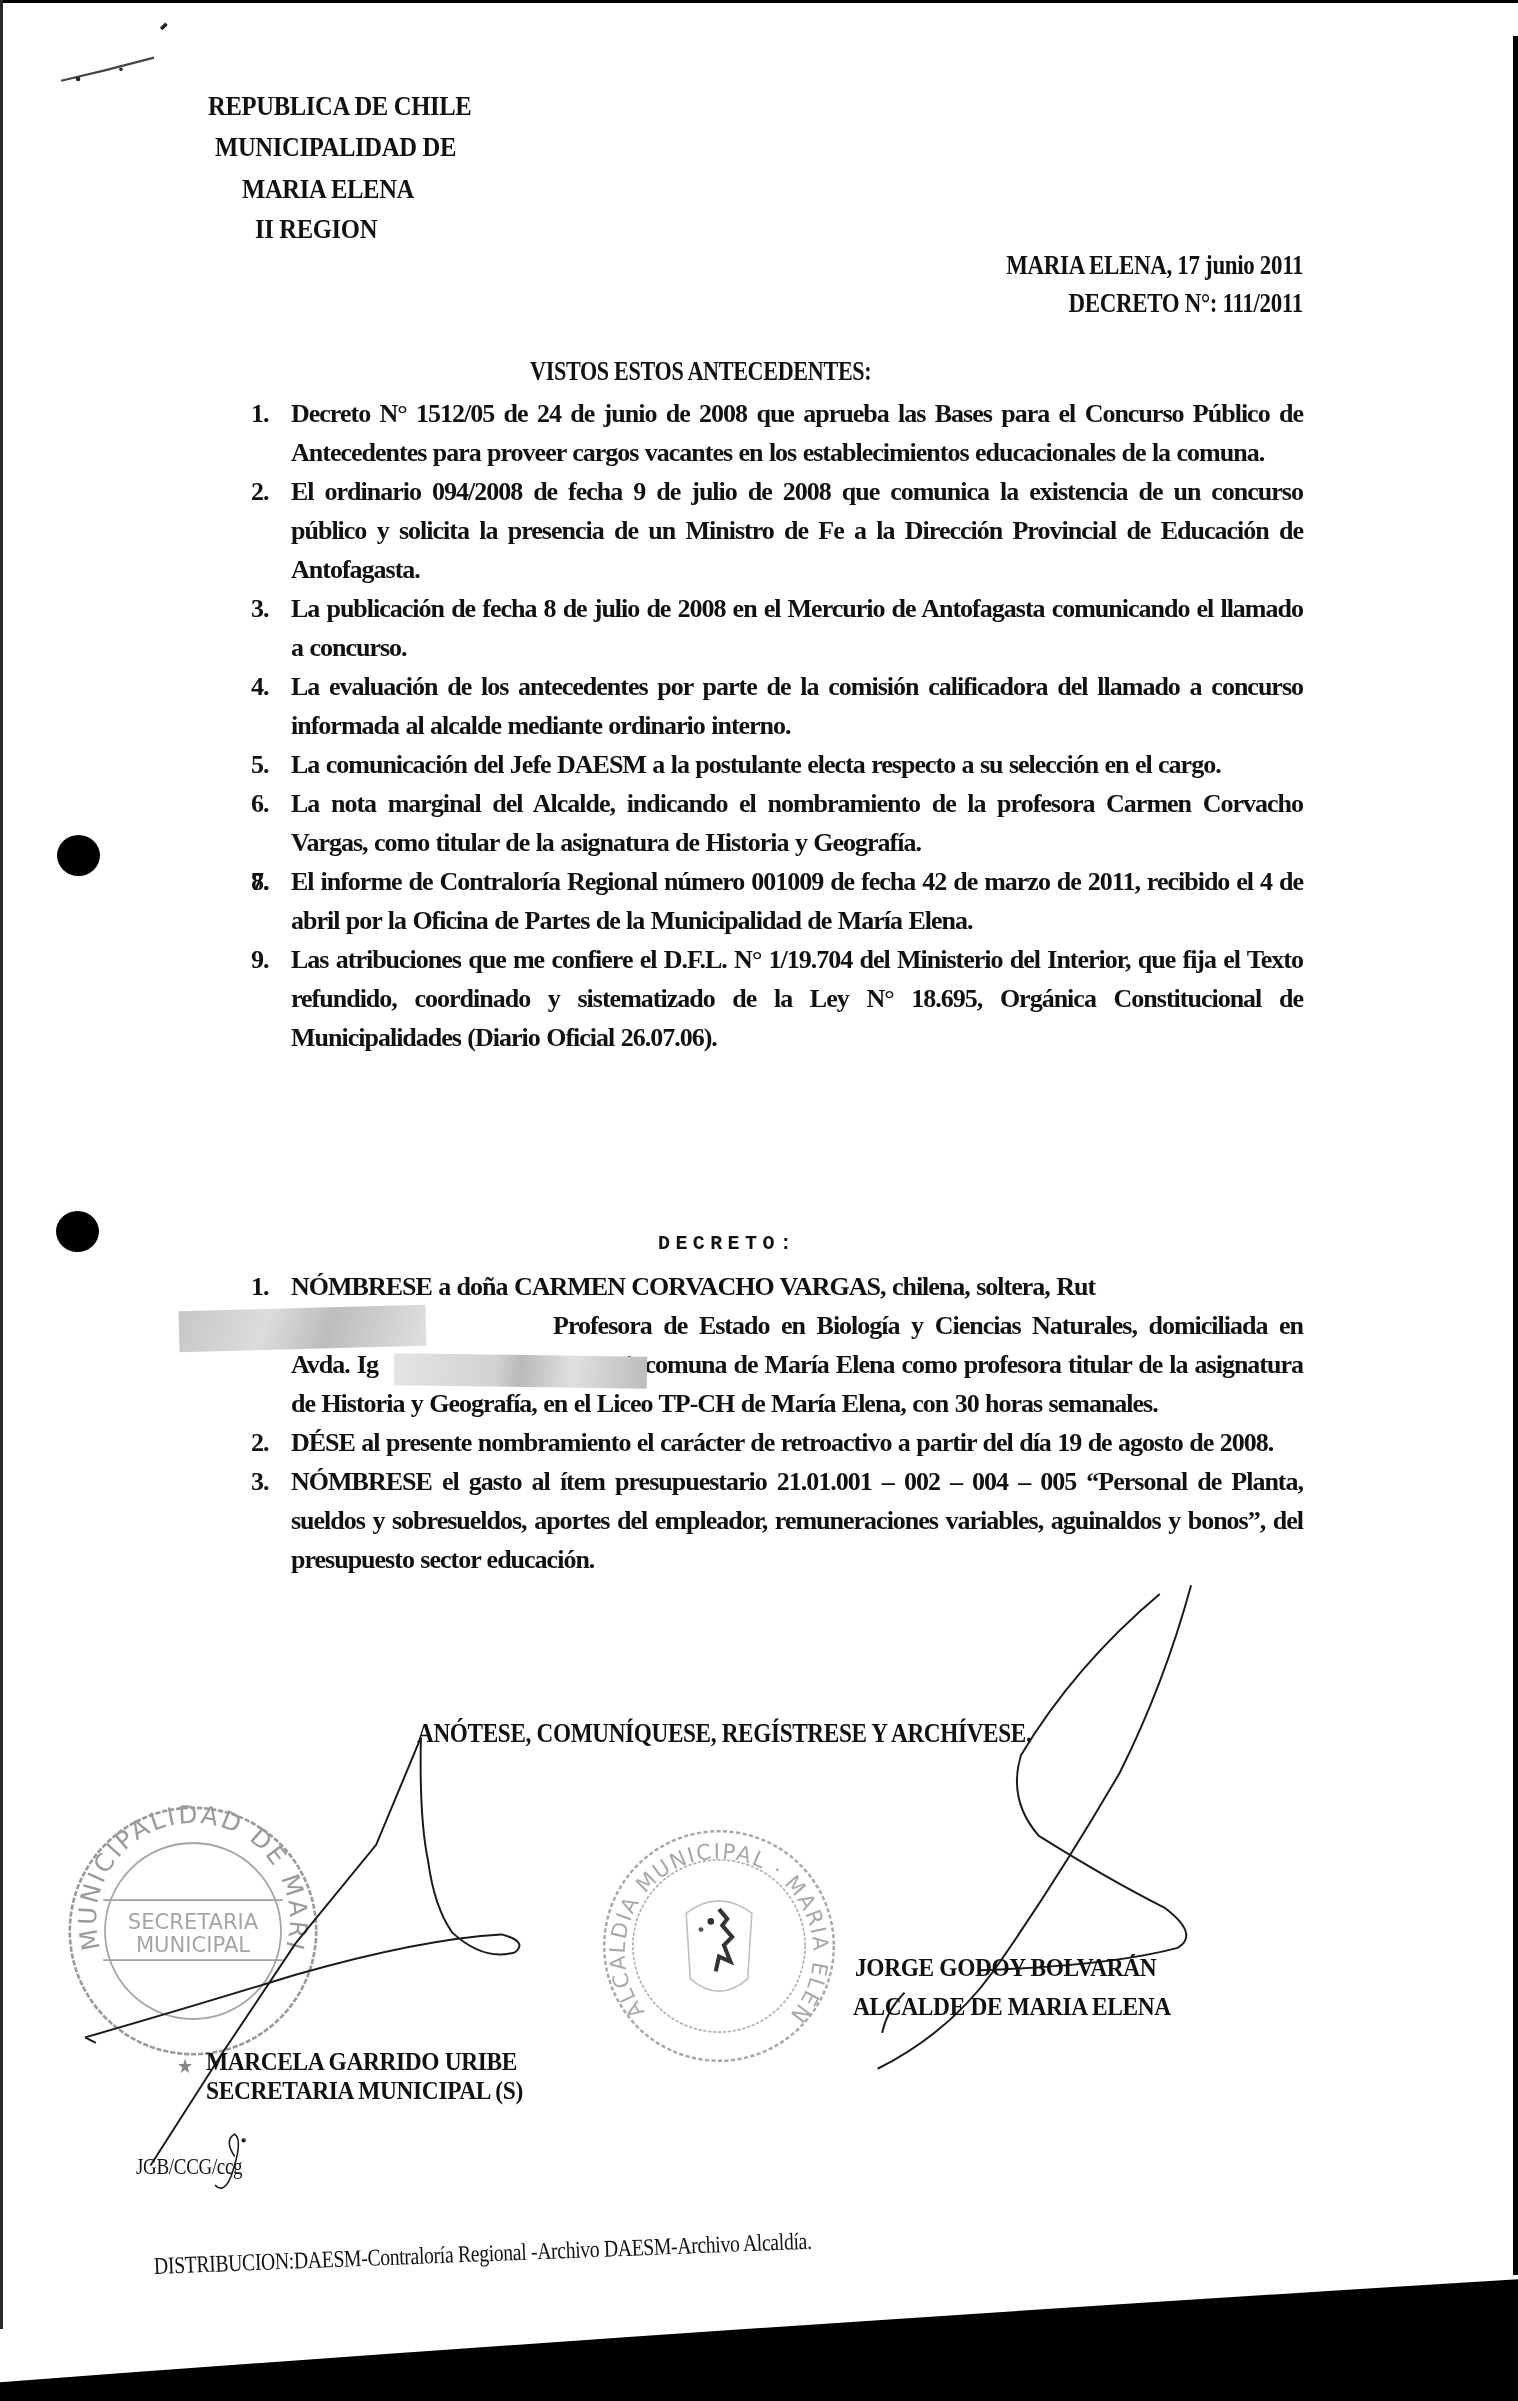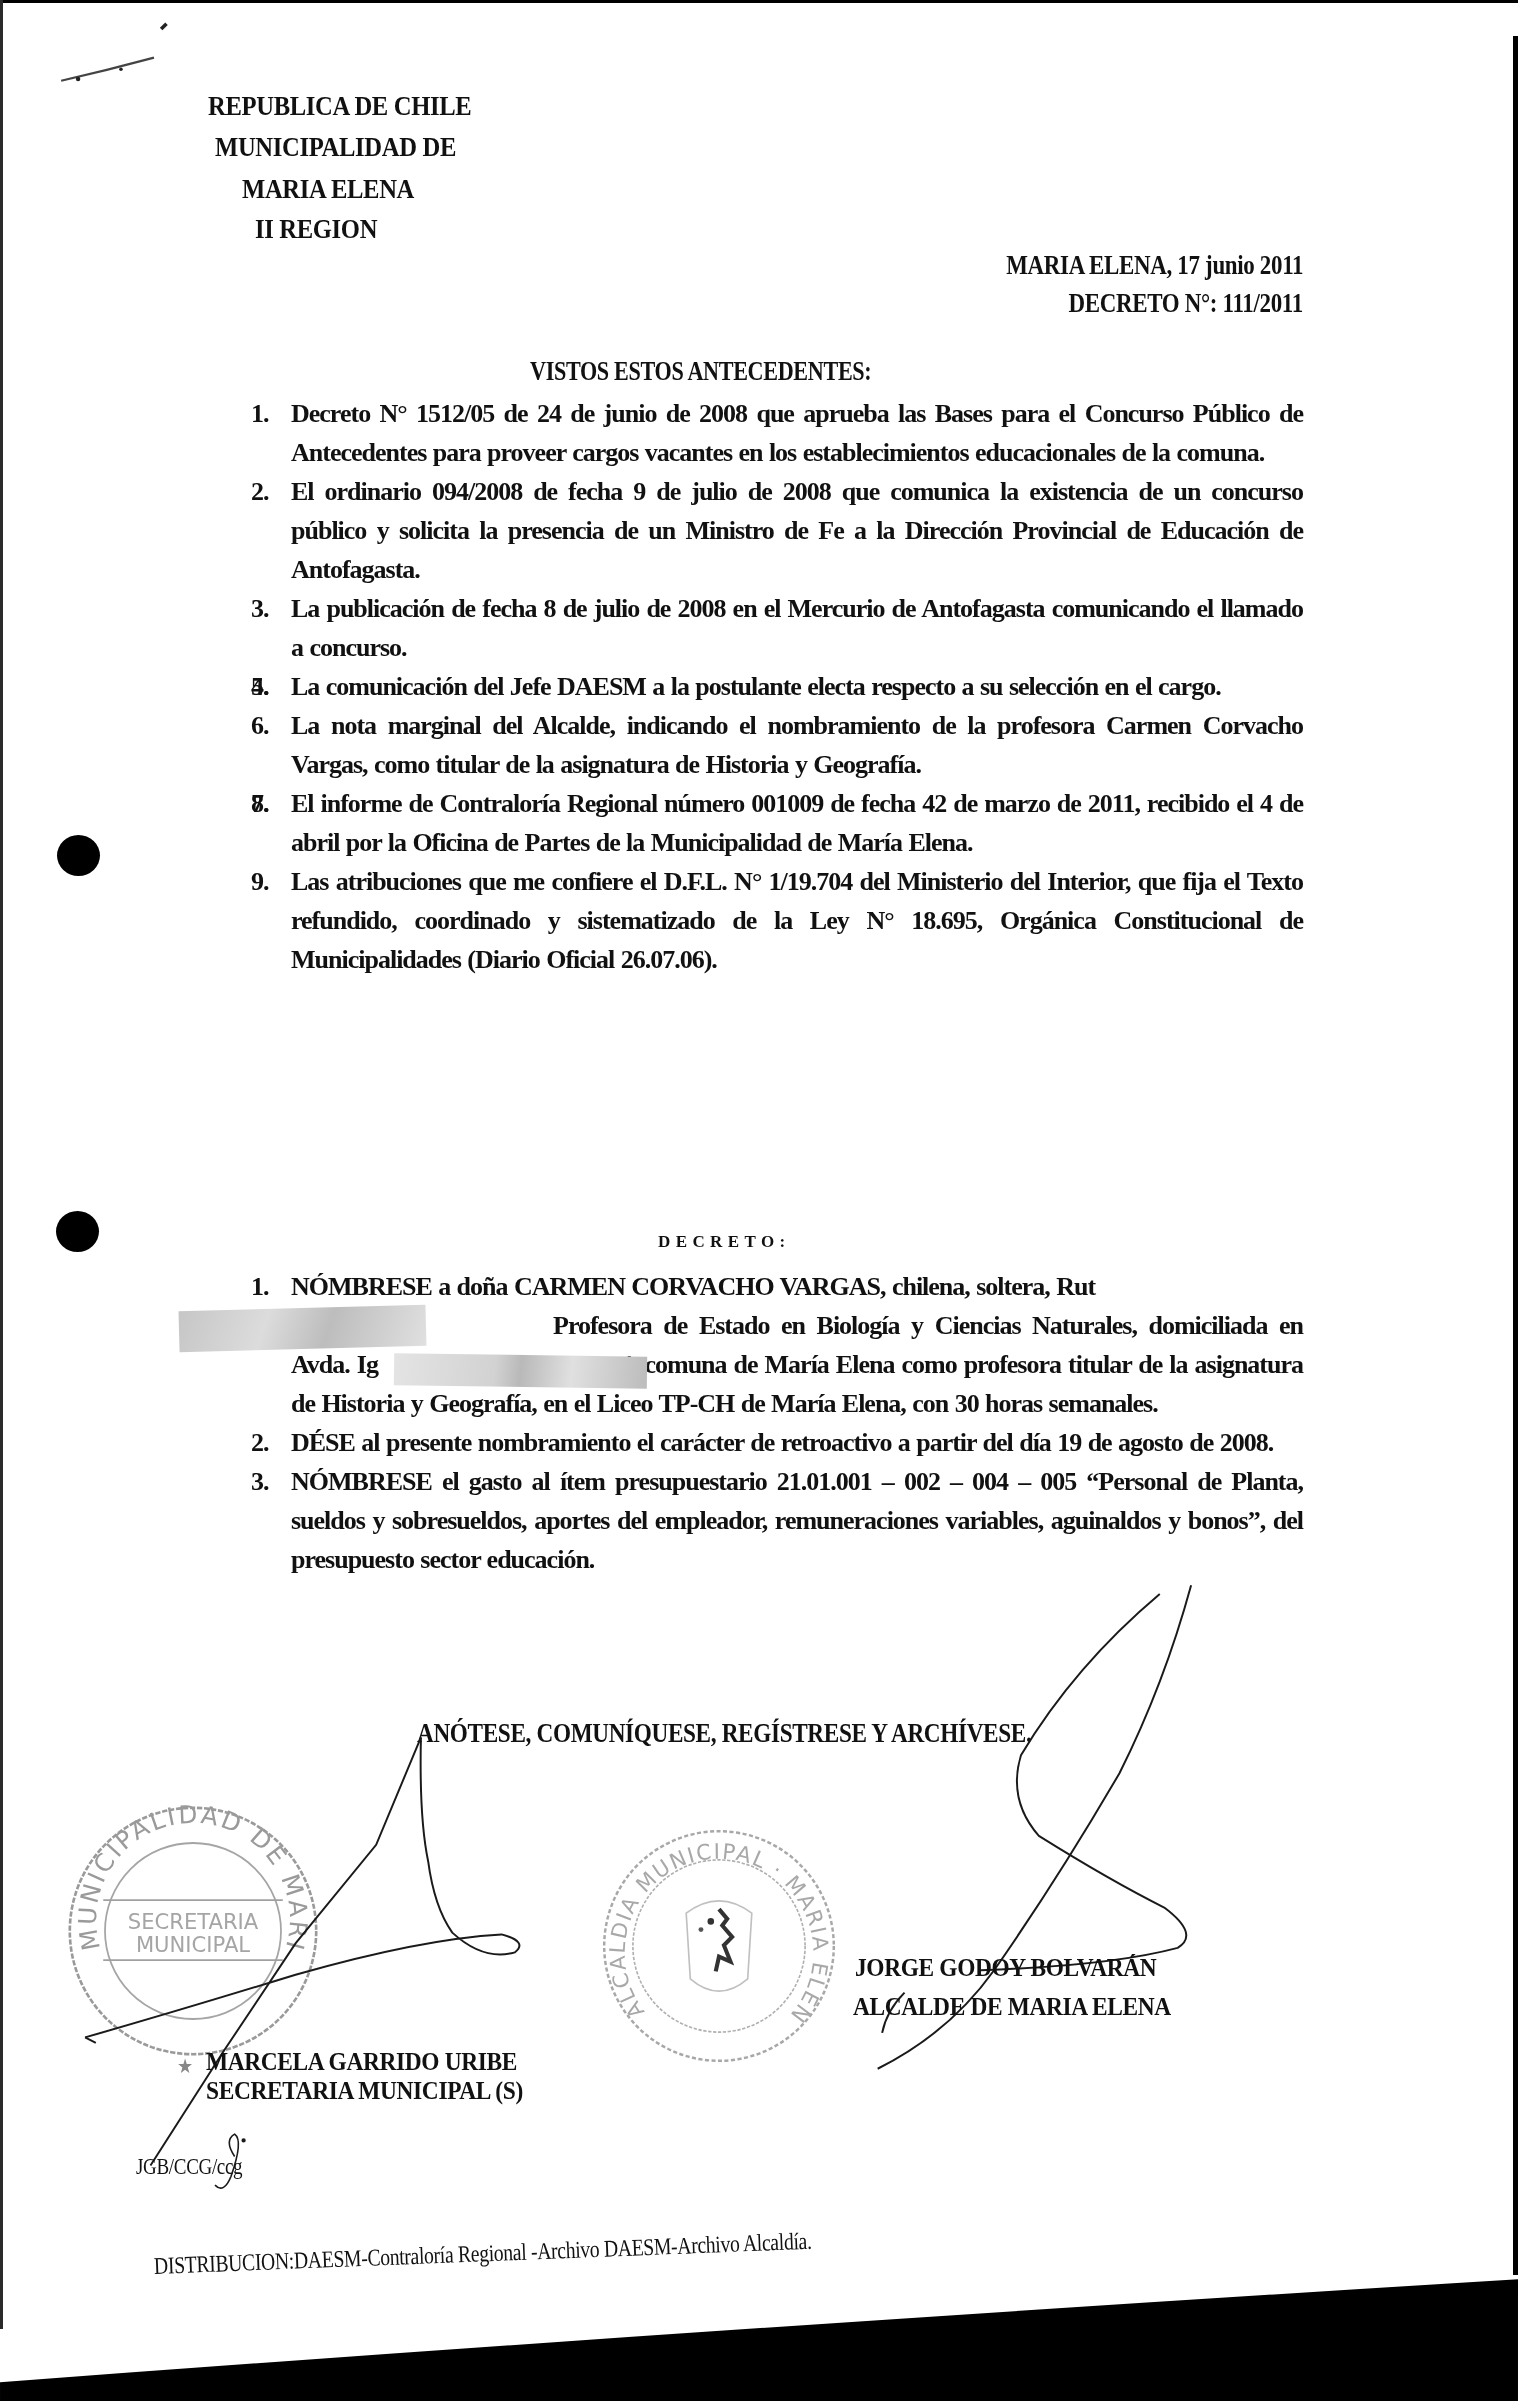--- a/index.html
+++ b/index.html
@@ -14,21 +14,21 @@
   .edge-top { position: absolute; left: 0; top: 0; width: 1518px; height: 2.7px; background: #000; }
   .edge-left { position: absolute; left: 0; top: 0; width: 2.7px; height: 2329px; background: #2a2a2a; }
   .edge-right { position: absolute; right: 0; top: 36px; width: 5.4px; height: 2239px; background: #000; }
 
   .corner-mark { position: absolute; left: 54px; top: 18px; width: 125px; height: 72px; }
 
   .t { position: absolute; white-space: nowrap; font-weight: bold; letter-spacing: -0.4px; }
   .hdr { font-size: 28px; line-height: 32px; transform: scaleX(0.88); transform-origin: left center; }
   .hdr-right { font-size: 28px; line-height: 32px; transform: scaleX(0.82); transform-origin: right center; text-align: right; right: 215px; }
   .section-title { font-size: 27px; transform: scaleX(0.82); transform-origin: left center; }
-  .decreto-title { font-size: 17px; letter-spacing: 5.4px; }
+  .decreto-title { font-size: 20px; letter-spacing: 5.4px; font-family: Liberation Mono, monospace; }
 
   .list { position: absolute; left: 251px; width: 1052px; }
   .item { position: relative; padding-left: 40px; font-size: 26px; line-height: 39px; font-weight: bold; text-align: justify; letter-spacing: -1px; word-spacing: 0.9px; }
   .item .num { position: absolute; left: 0; top: 0; }
   .item .kw { font-weight: 900; }
   .redact-1 { position: absolute; left: 179px; top: 1308px; width: 247px; height: 41px; transform: rotate(-1.5deg); background: linear-gradient(110deg, #c6c6c6 0%, #dcdcdc 35%, #bdbdbd 60%, #e0e0e0 100%); }
   .redact-2 { position: absolute; left: 394px; top: 1355px; width: 253px; height: 32px; transform: rotate(0.8deg); background: linear-gradient(95deg, #e4e4e4 0%, #d2d2d2 40%, #b9b9b9 50%, #e0e0e0 70%, #bcbcbc 100%); }
 
   .closing { font-size: 27px; transform: scaleX(0.86); transform-origin: left center; }
   .sig { font-size: 26px; line-height: 30px; transform: scaleX(0.9); transform-origin: left center; }
@@ -66,21 +66,21 @@
 
   <div class="t hdr-right" style="top:249px;">MARIA ELENA, 17 junio 2011</div>
   <div class="t hdr-right" style="top:287px;">DECRETO N°: 111/2011</div>
 
   <div class="t section-title" style="left:530px; top:356px;">VISTOS ESTOS ANTECEDENTES:</div>
 
   <div class="list" style="top:394px;">
     <div class="item"><span class="num">1.</span><span>Decreto N° 1512/05 de 24 de junio de 2008 que aprueba las Bases para el Concurso Público de Antecedentes para proveer cargos vacantes en los establecimientos educacionales de la comuna.</span></div>
     <div class="item"><span class="num">2.</span><span>El ordinario 094/2008 de fecha 9 de julio de 2008 que comunica la existencia de un concurso público y solicita la presencia de un Ministro de Fe a la Dirección Provincial de Educación de Antofagasta.</span></div>
     <div class="item"><span class="num">3.</span><span>La publicación de fecha 8 de julio de 2008 en el Mercurio de Antofagasta comunicando el llamado a concurso.</span></div>
-    <div class="item"><span class="num">4.</span></div>
+    <div class="item"><span class="num">4.</span><span>La evaluación de los antecedentes por parte de la comisión calificadora del llamado a concurso informada al alcalde mediante ordinario interno.</span></div>
     <div class="item"><span class="num">5.</span><span>La comunicación del Jefe DAESM a la postulante electa respecto a su selección en el cargo.</span></div>
     <div class="item"><span class="num">6.</span><span>La nota marginal del Alcalde, indicando el nombramiento de la profesora Carmen Corvacho Vargas, como titular de la asignatura de Historia y Geografía.</span></div>
     <div class="item"><span class="num">7.</span></div>
     <div class="item"><span class="num">8.</span><span>El informe de Contraloría Regional número 001009 de fecha 42 de marzo de 2011, recibido el 4 de abril por la Oficina de Partes de la Municipalidad de María Elena.</span></div>
     <div class="item"><span class="num">9.</span><span>Las atribuciones que me confiere el D.F.L. N° 1/19.704 del Ministerio del Interior, que fija el Texto refundido, coordinado y sistematizado de la Ley N° 18.695, Orgánica Constitucional de Municipalidades (Diario Oficial 26.07.06).</span></div>
   </div>
 
   <div class="t decreto-title" style="left:658px; top:1232px;">DECRETO:</div>
 
   <div class="list" style="top:1267px;">

